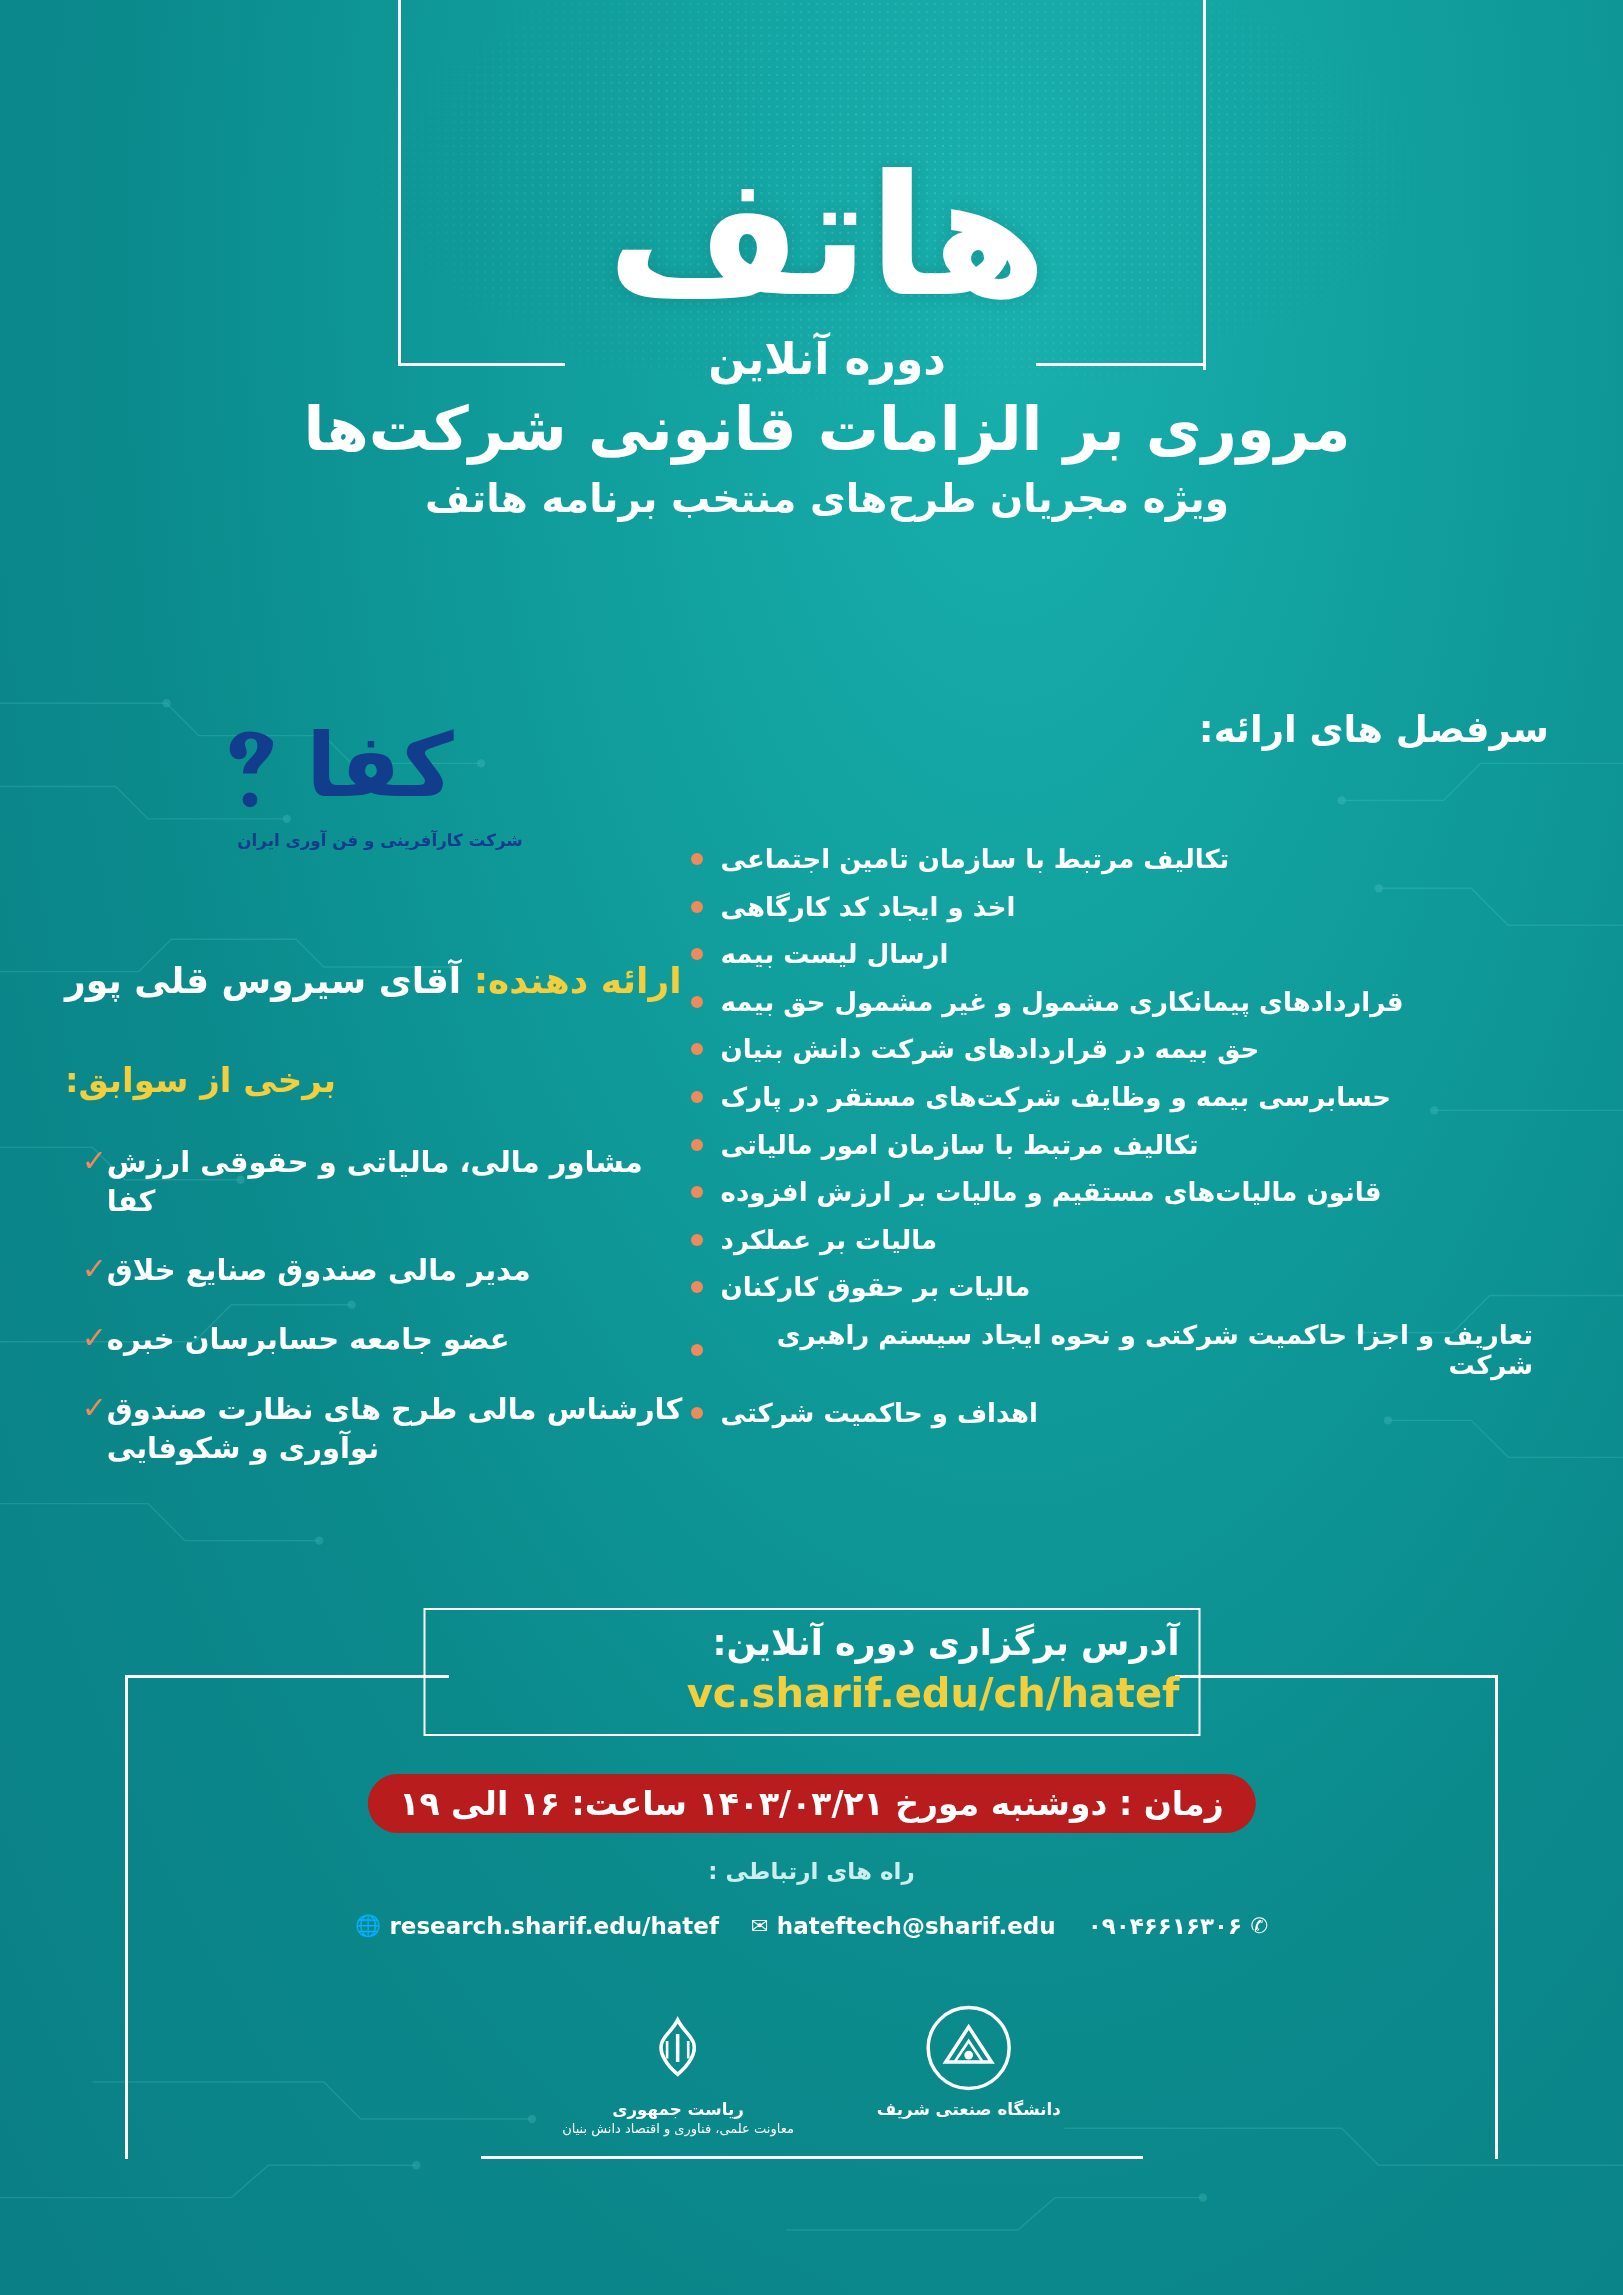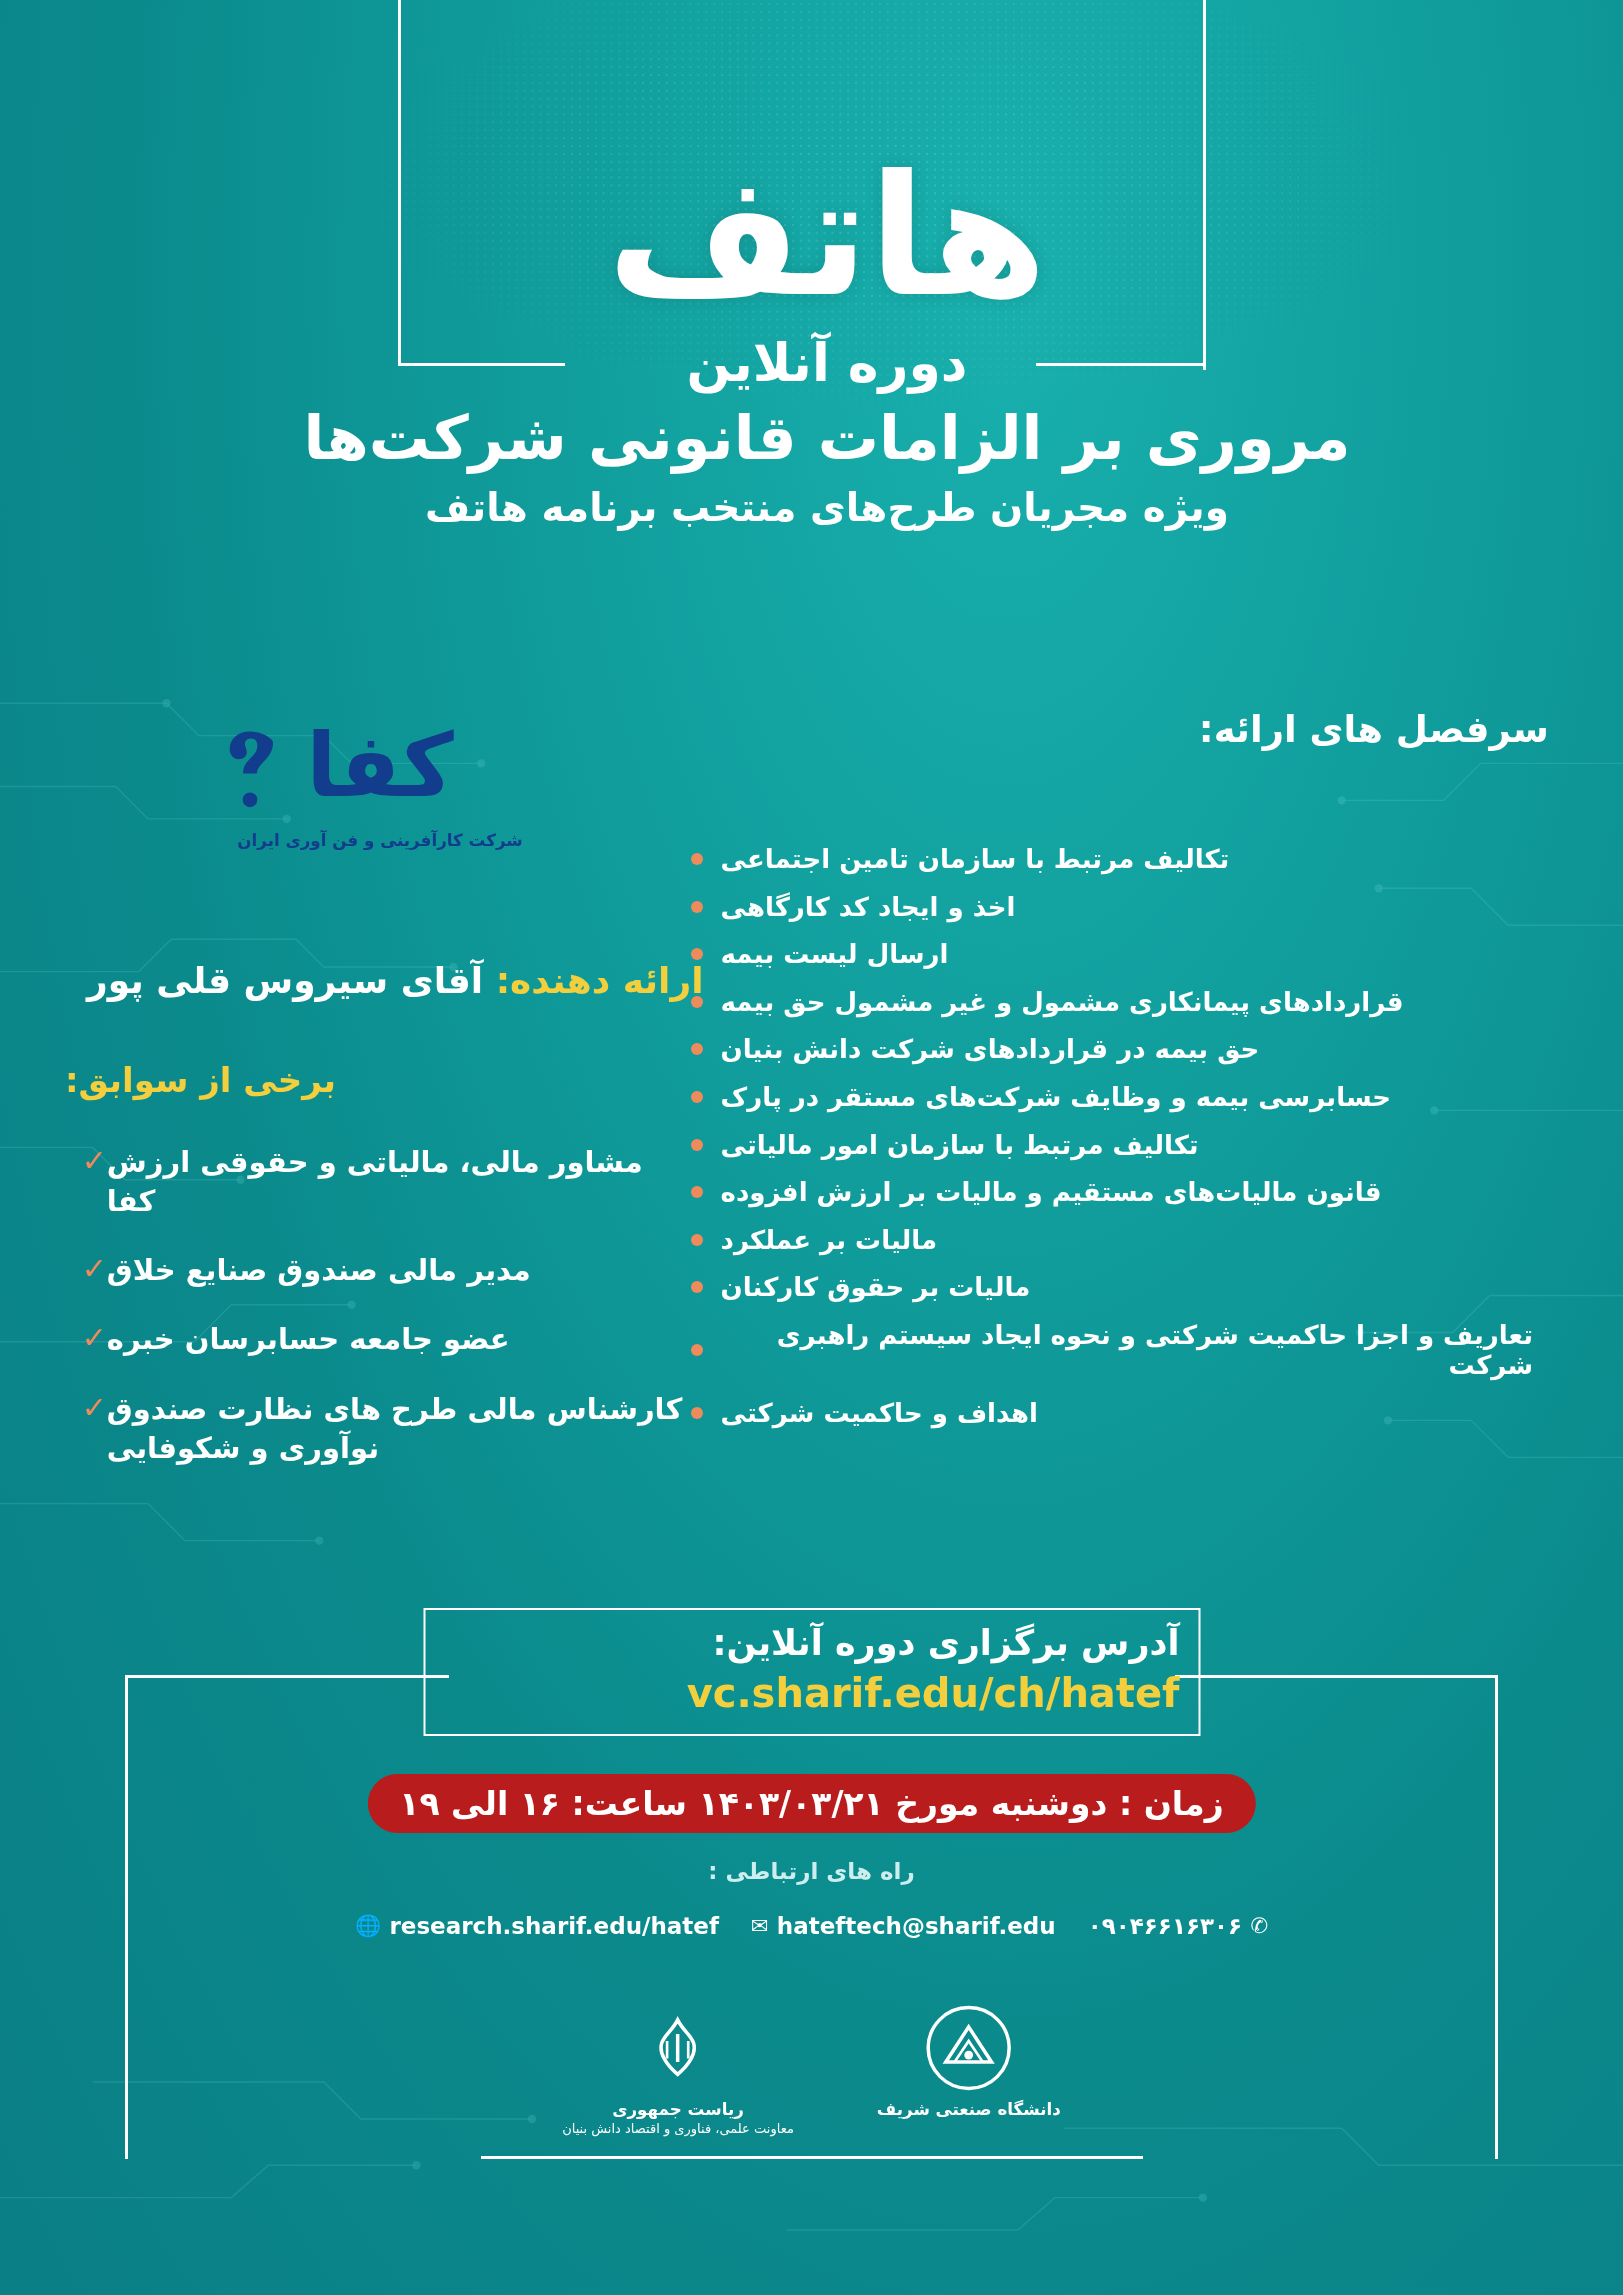--- a/index.html
+++ b/index.html
@@ -56,21 +56,21 @@
   .brand-title {
     font-size: 167px;
     font-weight: 700;
     line-height: 1;
     letter-spacing: -2.8px;
     color: #ffffff;
     text-shadow: 0 0 18.5px rgba(0,0,0,.12);
   }
   .subtitle-1 {
     margin-top: 13px;
-    font-size: 52px;
+    font-size: 44px;
     font-weight: 700;
     color: #ffffff;
   }
   .subtitle-2 {
     margin-top: 9.3px;
     font-size: 61px;
     font-weight: 700;
     color: #ffffff;
   }
   .subtitle-3 {
@@ -114,21 +114,21 @@
     position: absolute;
     top: 960px;
     right: 800px;
     left: 65px;
     text-align: left;
     direction: rtl;
     font-size: 36px;
     font-weight: 700;
   }
   .presenter .label { color: #f3cf3d; }
-  .presenter .value { color: #ffffff; margin-left: 22px; }
+  .presenter .value { color: #ffffff; }
 
   .records-head {
     position: absolute;
     top: 1060px;
     left: 65px;
     width: 662px;
     text-align: left;
     font-size: 34px;
     font-weight: 700;
     color: #f3cf3d;

